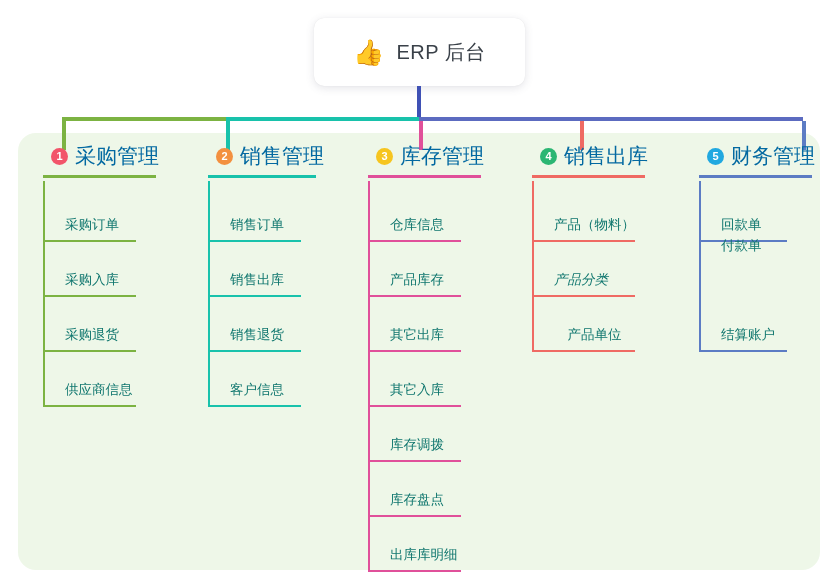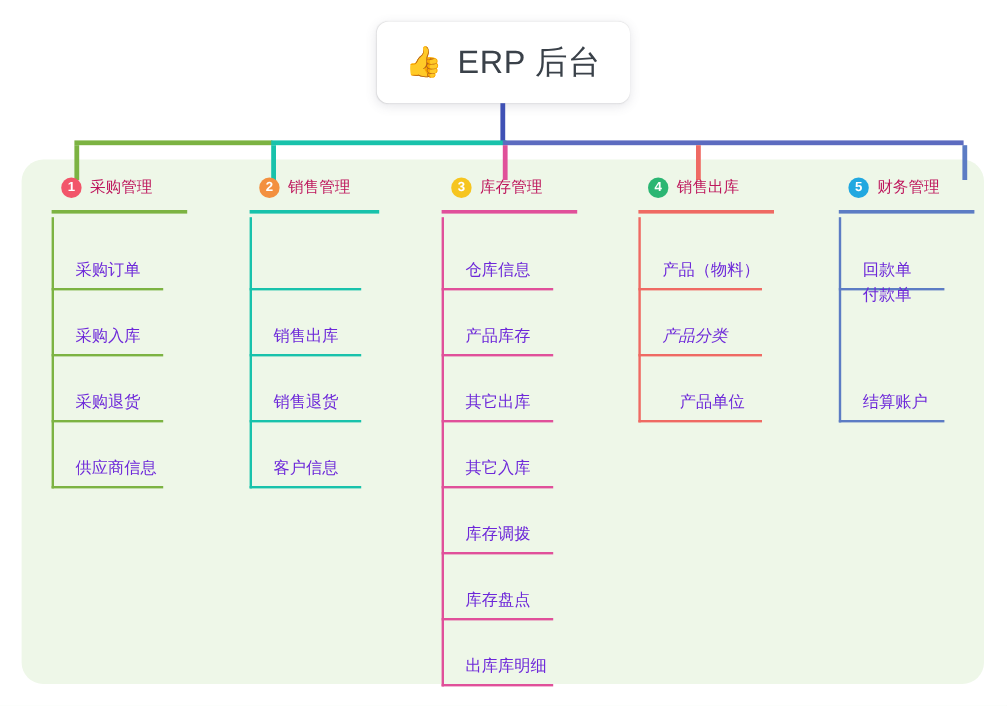--- a/index.html
+++ b/index.html
@@ -26,21 +26,21 @@
     left: 314px; top: 18px;
     width: 211px; height: 68px;
     background: #ffffff;
     border-radius: 10px;
     box-shadow: 0 2px 9px rgba(90,90,110,0.16), 0 0 1px rgba(0,0,0,0.10);
     display: flex; align-items: center; justify-content: center;
     gap: 12px;
   }
   .title-emoji { font-size: 25px; line-height: 1; }
   .title-text {
-    font-size: 27px;
+    font-size: 20px;
     color: #3a4149;
     letter-spacing: 0.5px;
     white-space: nowrap;
   }
 
   
   .conn { position: absolute; }
   .vtrunk {           
     left: 417px; top: 86px; width: 4px; height: 33px;
     background: #3f51b5;
@@ -54,35 +54,35 @@
     display: flex; align-items: center; gap: 7px;
     height: 26px; padding-left: 8px;
   }
   .badge {
     width: 17px; height: 17px; border-radius: 50%;
     color: #ffffff; font-size: 11px; line-height: 17px;
     text-align: center; font-weight: bold;
     flex: none;
   }
   .head-label {
-    font-size: 13px; color: #be185d; white-space: nowrap;
+    font-size: 21px; color: #0369a1; white-space: nowrap;
   }
   .head-rule { height: 3px; margin-top: 6px; }
 
   
   .spine { position: absolute; width: 2px; top: 181px; }
 
   .leaf {
     position: absolute;
     display: flex; flex-direction: column; justify-content: flex-end;
     height: 44px;
   }
   .leaf-label {
-    font-size: 13.5px; color: #6d28d9;
-    padding-bottom: 6px; white-space: nowrap; margin-left: 20px;
+    font-size: 13.5px; color: #0f766e;
+    padding-left: 22px; padding-bottom: 6px; white-space: nowrap;
   }
   .leaf-rule { height: 2px; }
 </style>
 </head>
 <body>
 
 <div id="root">
 
   <div class="panel"></div>
 
@@ -153,20 +153,21 @@
     <div class="leaf" style="left: 43px; top: 253px; width: 93px;">
       <div class="leaf-label">采购入库</div>
       <div class="leaf-rule" style="background: rgb(124, 179, 66);"></div>
     </div>
     <div class="leaf" style="left: 43px; top: 363px; width: 93px;">
       <div class="leaf-label">供应商信息</div>
       <div class="leaf-rule" style="background: rgb(124, 179, 66);"></div>
     </div>
     <div class="spine" style="left: 208px; height: 226px; background: rgb(24, 194, 171);"></div>
     <div class="leaf" style="left: 208px; top: 198px; width: 93px;">
+      <div class="leaf-label">销售订单</div>
       <div class="leaf-rule" style="background: rgb(24, 194, 171);"></div>
     </div>
     <div class="leaf" style="left: 208px; top: 253px; width: 93px;">
       <div class="leaf-label">销售出库</div>
       <div class="leaf-rule" style="background: rgb(24, 194, 171);"></div>
     </div>
     <div class="leaf" style="left: 208px; top: 308px; width: 93px;">
       <div class="leaf-label">销售退货</div>
       <div class="leaf-rule" style="background: rgb(24, 194, 171);"></div>
     </div>

